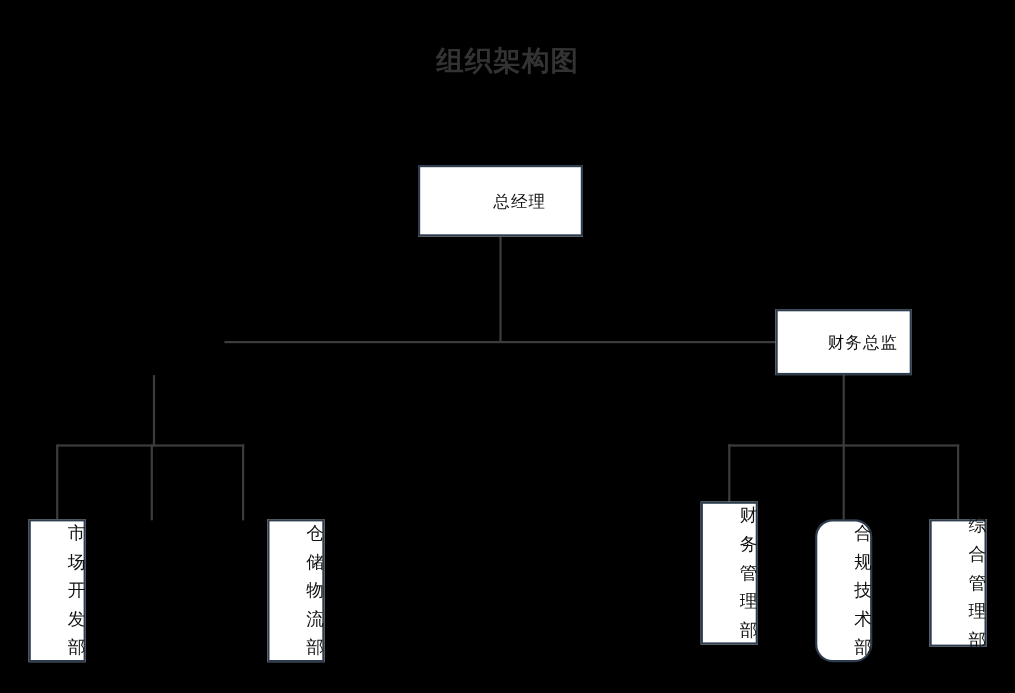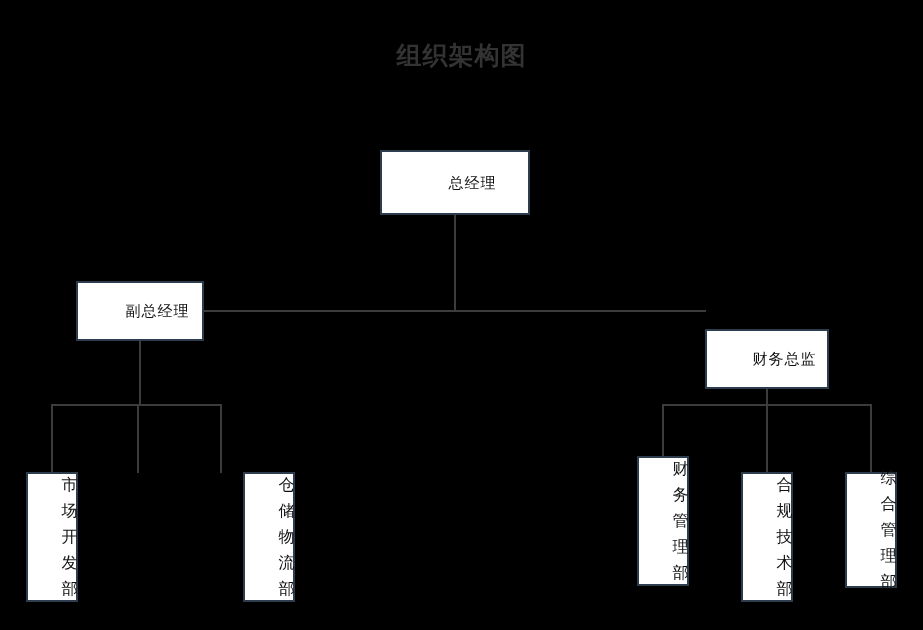--- a/index.html
+++ b/index.html
@@ -94,37 +94,34 @@
   <div class="conn conn-h" style="left:662px; top:404px; width:210px;"></div>
 
   <div class="conn conn-v" style="left:662px; top:404px; height:69px;"></div>
   <div class="conn conn-v" style="left:766px; top:404px; height:69px;"></div>
   <div class="conn conn-v" style="left:870px; top:404px; height:69px;"></div>
 
   <div class="node node-h" style="left:380px; top:150px; width:150px; height:65px;">
     <span>总经理</span>
   </div>
 
-  <div class="node node-h" style="left:76px; top:281px; width:128px; height:60px;">
-    <span>副总经理</span>
-  </div>
-  <div class="node node-h" style="left:705px; top:281px; width:124px; height:60px;margin-top:48px;">
+  <div class="node node-h" style="left:705px; top:281px; width:124px; height:60px;">
     <span>财务总监</span>
   </div>
 
   <div class="node" style="left:26px; top:472px; width:52px; height:130px;">
     <span class="node-v">市场开发部</span>
   </div>
   <div class="node" style="left:195px; top:472px; width:52px; height:130px;margin-left:48px;">
     <span class="node-v">仓储物流部</span>
   </div>
 
   <div class="node" style="left:637px; top:456px; width:52px; height:130px;">
     <span class="node-v">财务管理部</span>
   </div>
-  <div class="node" style="left:741px; top:472px; width:52px; height:130px;">
+  <div class="node" style="left:741px; top:472px; width:52px; height:130px;border-radius:16px;">
     <span class="node-v">合规技术部</span>
   </div>
   <div class="node" style="left:845px; top:472px; width:52px; height:116px;">
     <span class="node-v">综合管理部</span>
   </div>
 
 </div>
 
 </body></html>

